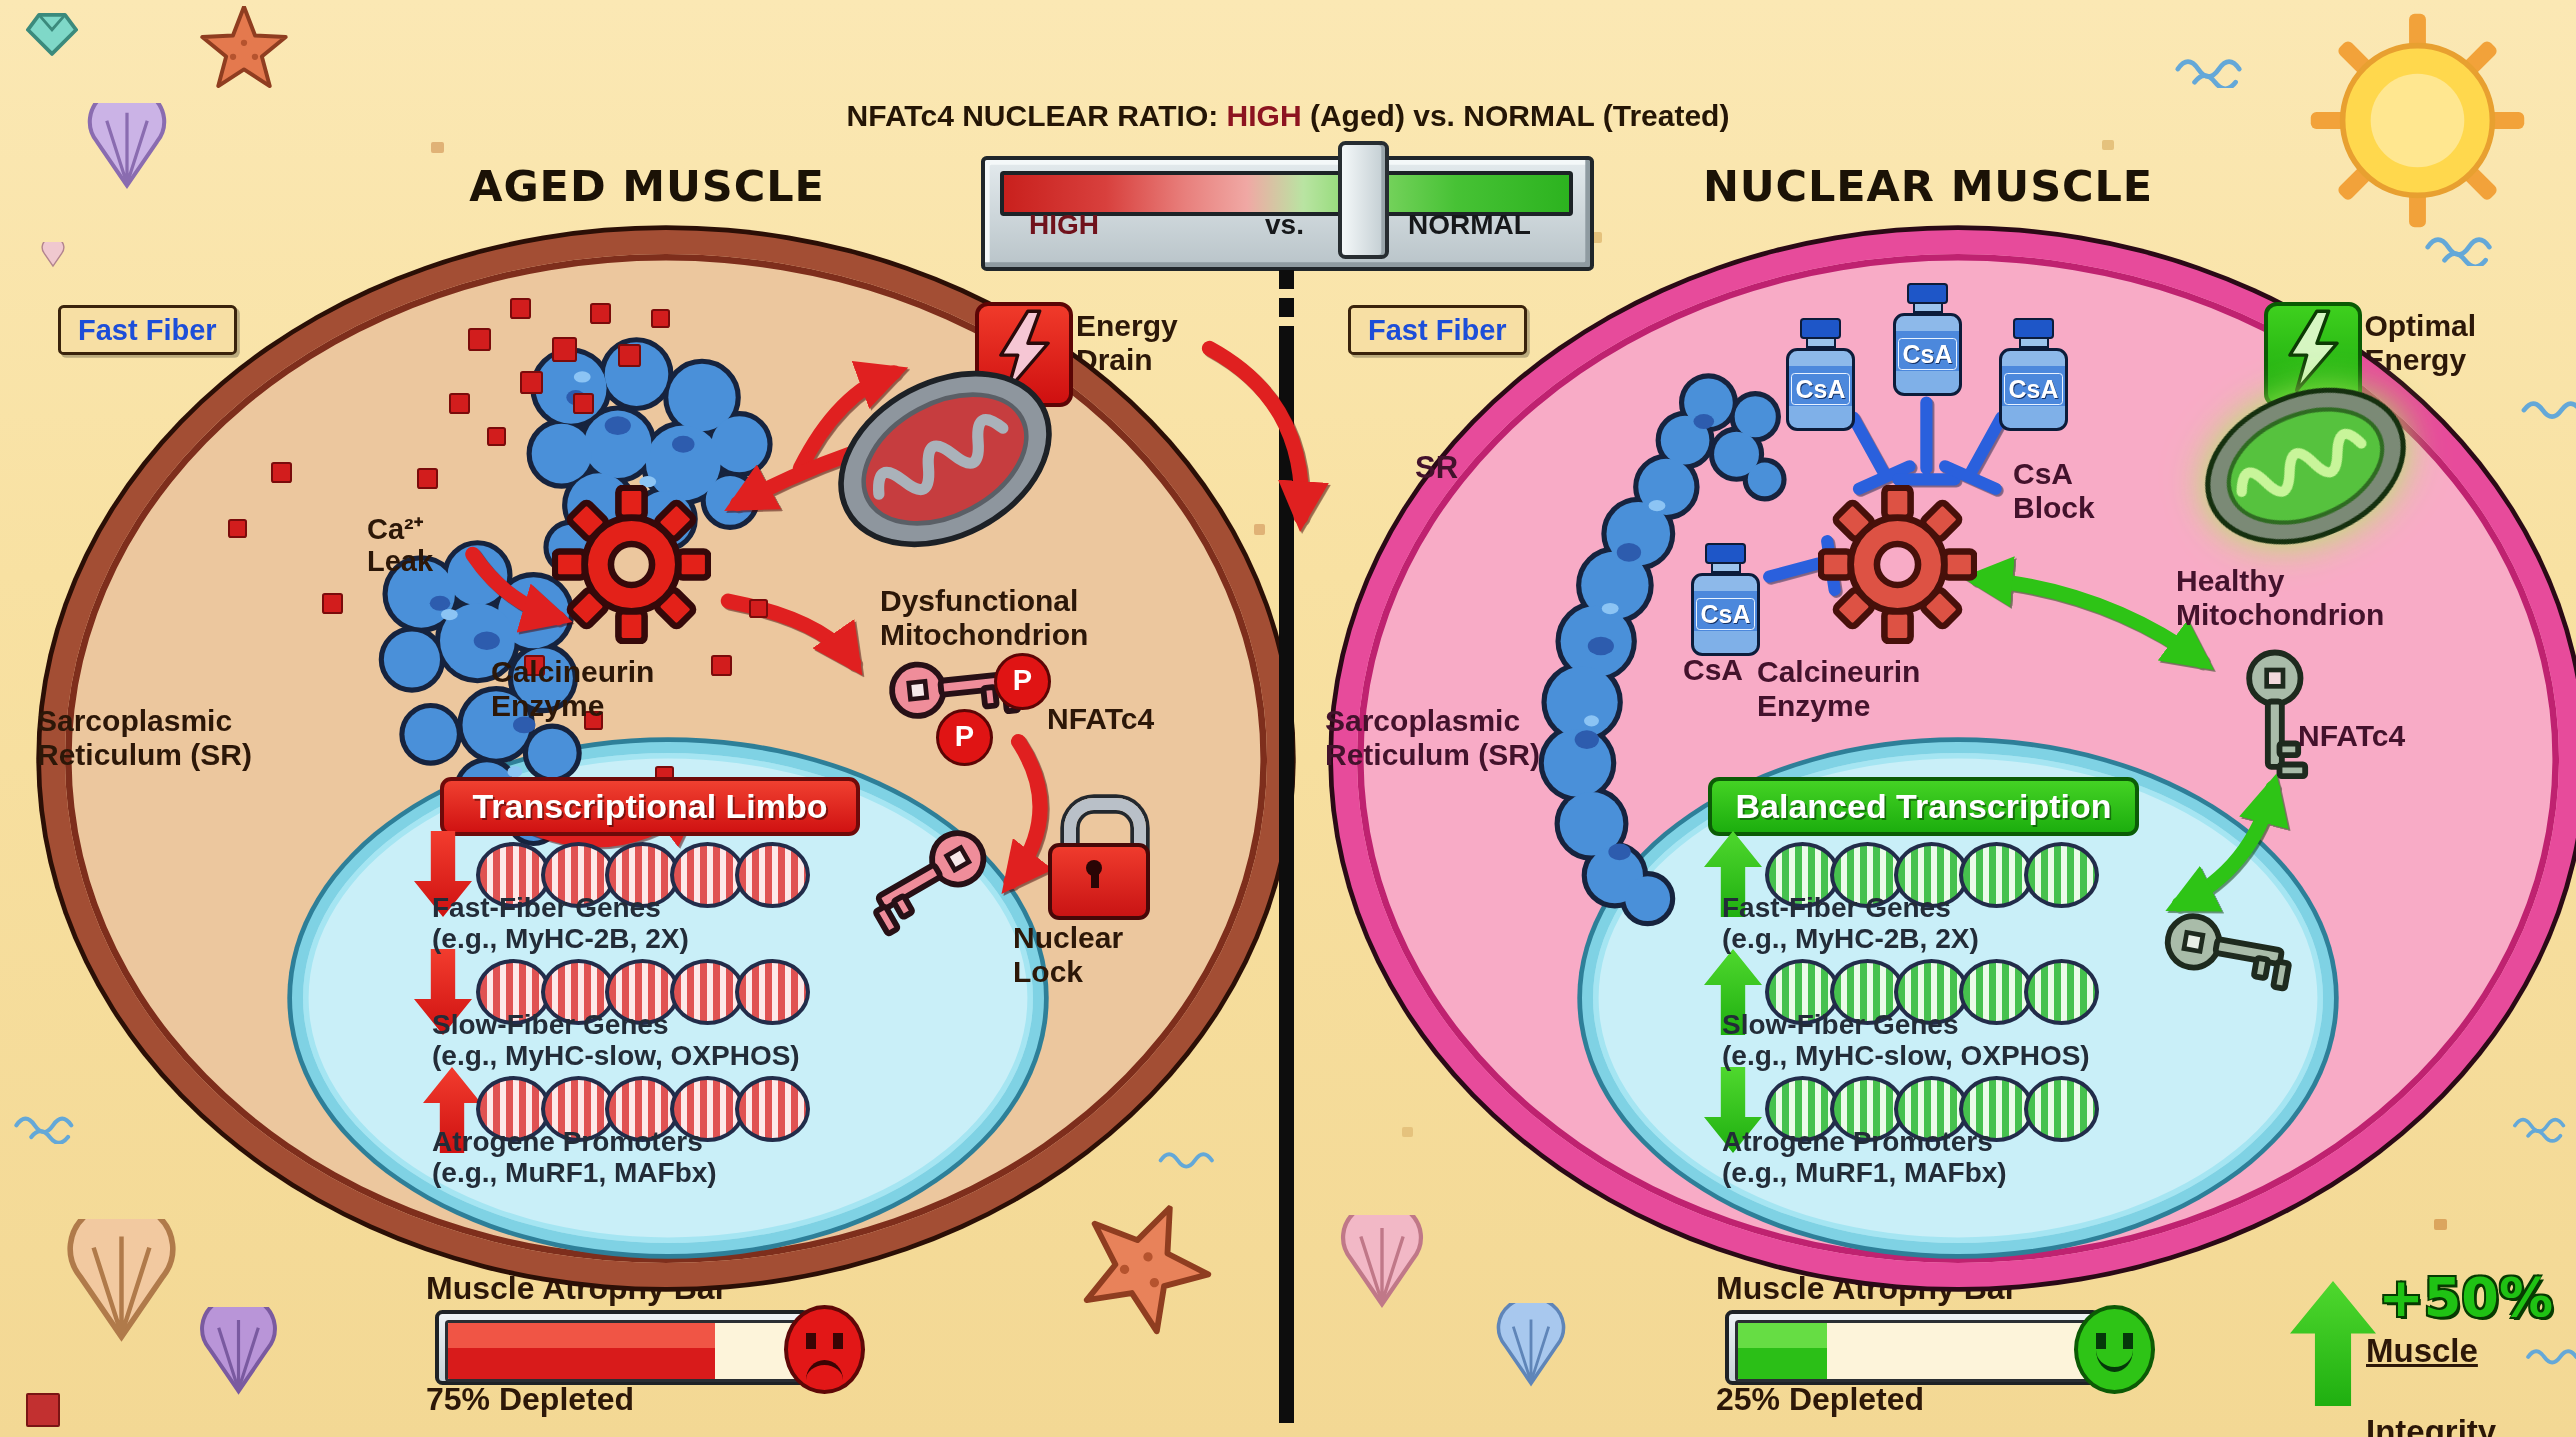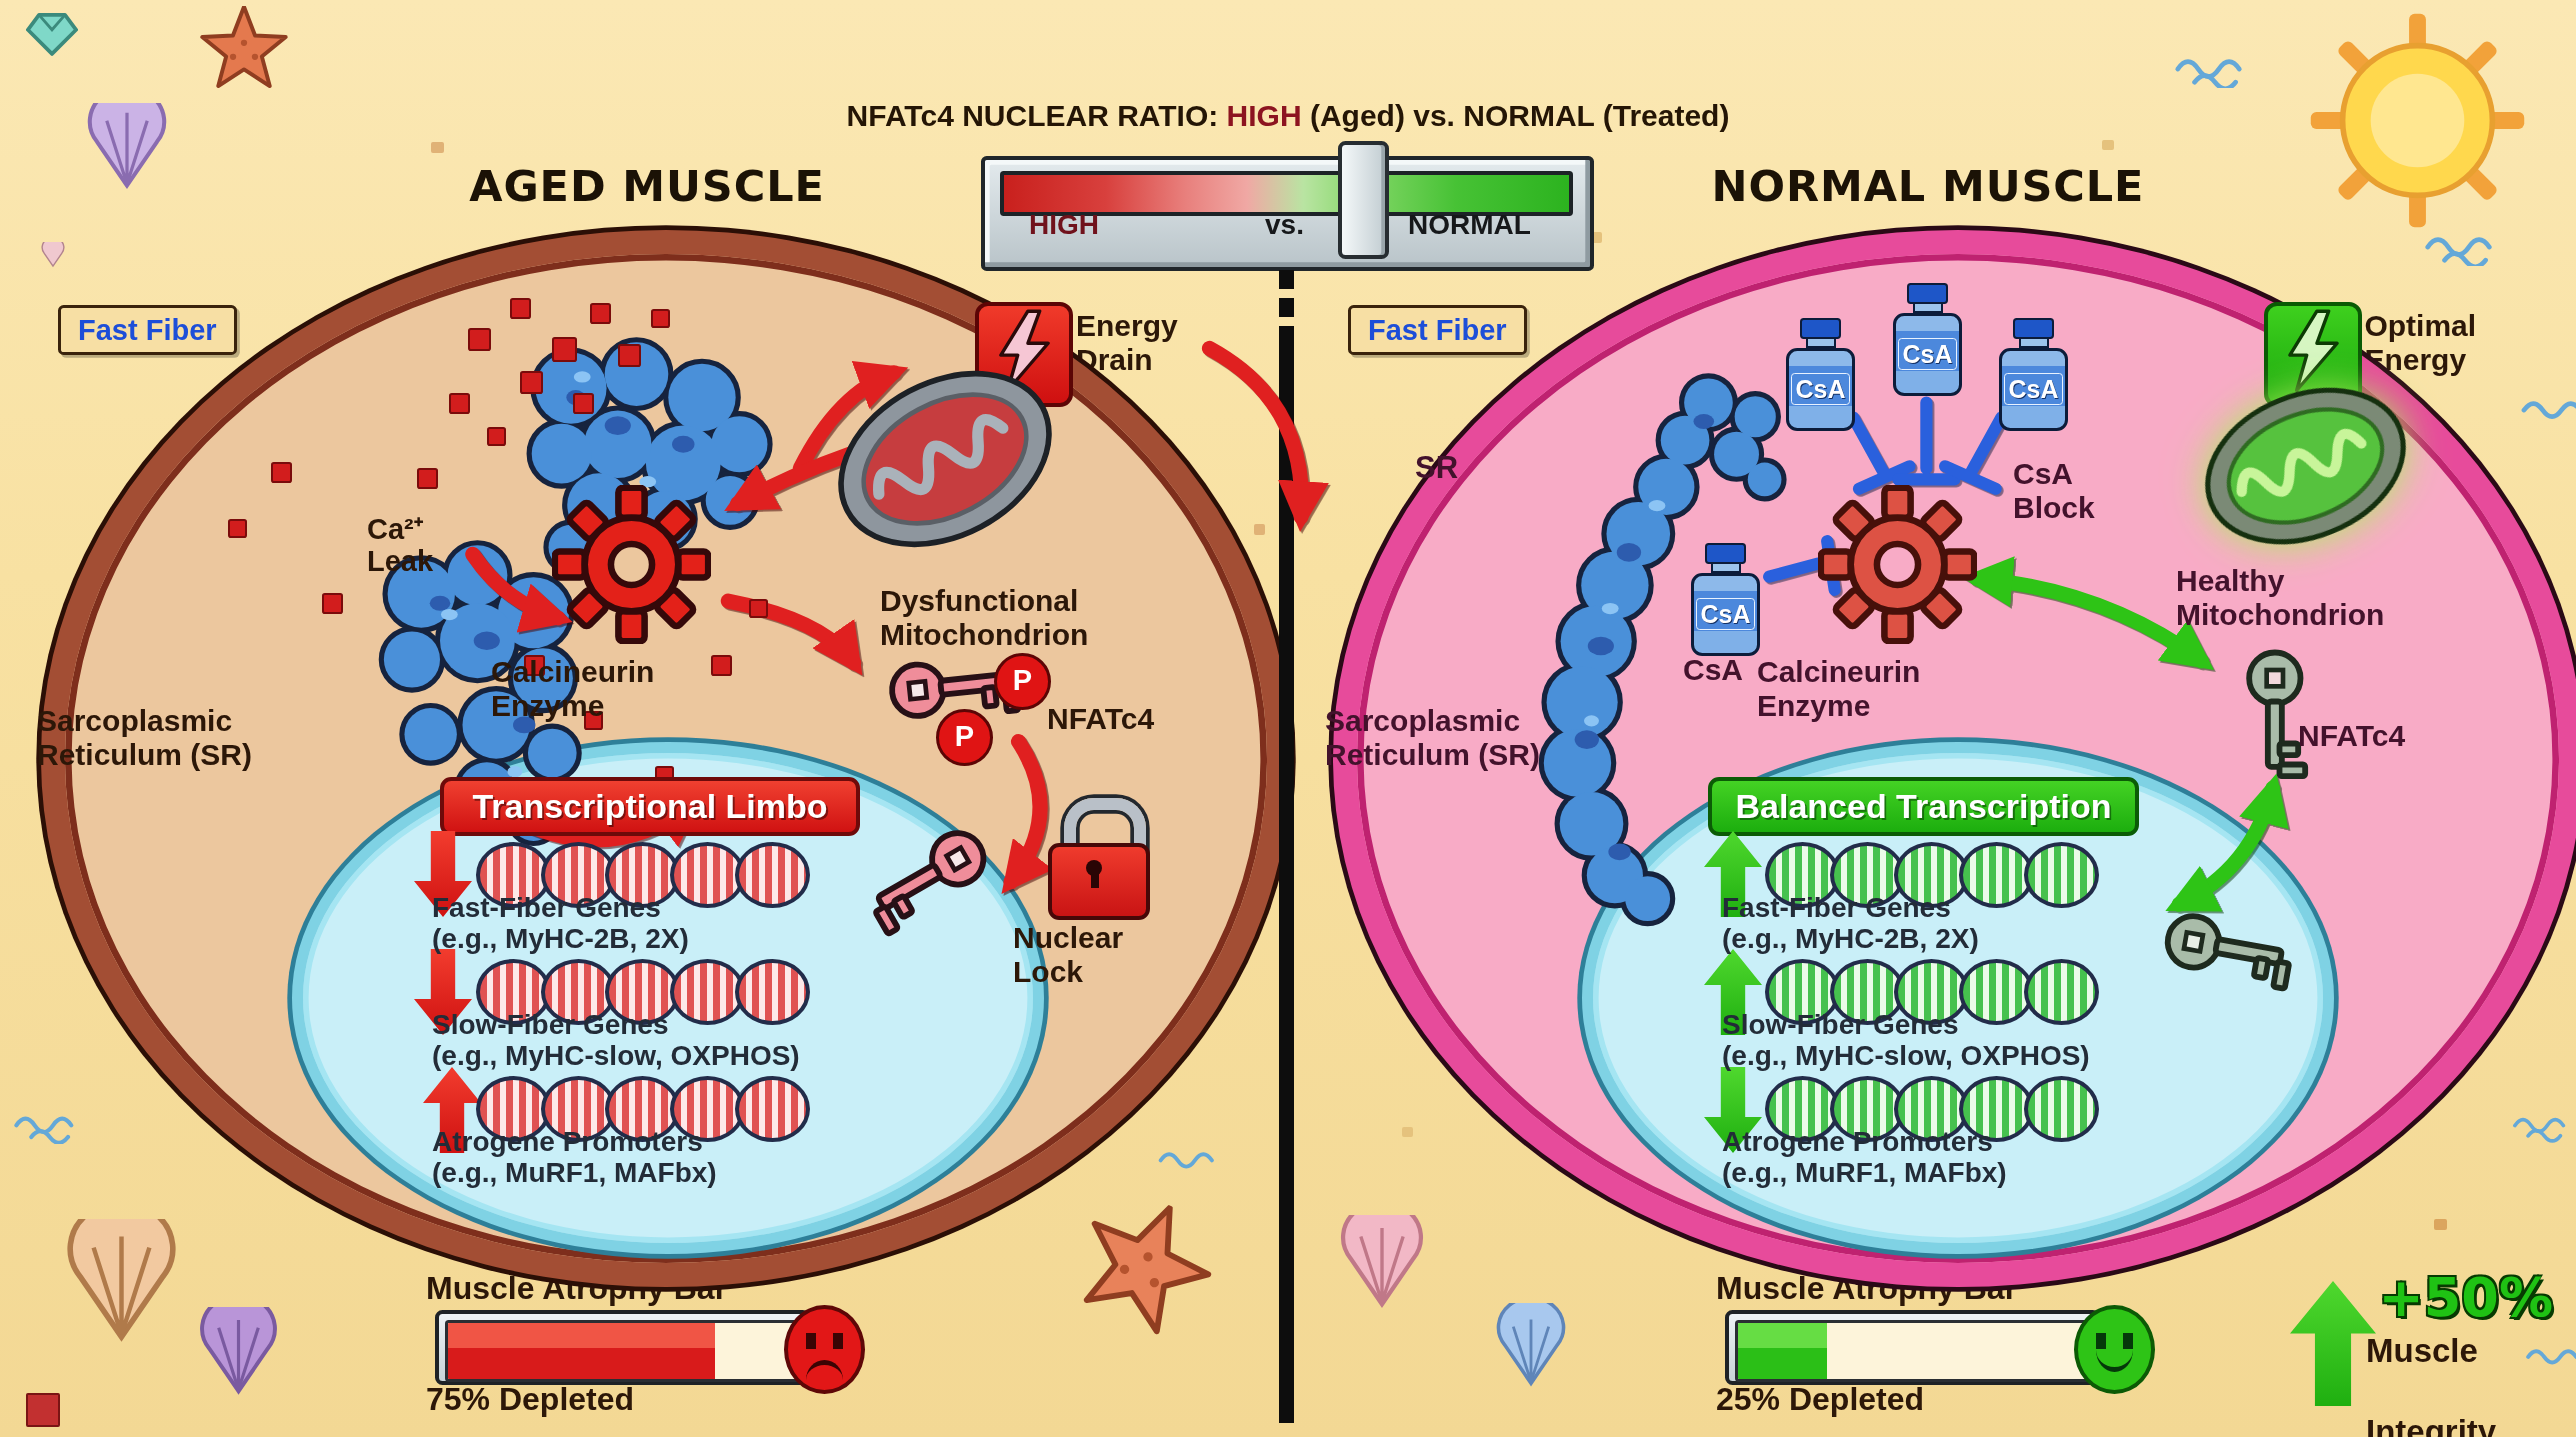--- a/index.html
+++ b/index.html
@@ -201,21 +201,21 @@
 
   <div class="slider-panel">
     <div class="slider-track"></div>
     <div class="slider-handle"></div>
     <div class="slider-label" style="left:44px;color:#70121c;">HIGH</div>
     <div class="slider-label" style="left:280px;">vs.</div>
     <div class="slider-label" style="left:423px;">NORMAL</div>
   </div>
 
   <div class="heading" style="left:357px;top:161px;">AGED MUSCLE</div>
-  <div class="heading" style="left:1638px;top:161px;">NORMAL MUSCLE</div>
+  <div class="heading" style="left:1638px;top:161px;">NUCLEAR MUSCLE</div>
 
   <div class="divider" style="top:270px;height:19px;"></div>
   <div class="divider" style="top:298px;height:19px;"></div>
   <div class="divider" style="top:326px;height:1097px;"></div>
 
   <div class="cell" id="aged-cell"></div>
   <div class="cell" id="treated-cell"></div>
   <div class="nucleus" id="aged-nucleus"></div>
   <div class="nucleus" id="treated-nucleus"></div>
 
@@ -666,17 +666,17 @@
   </div>
   <div class="face happy" style="left:2074px;top:1305px;">
     <div class="eye l"></div>
       <div class="eye r"></div>
       <div class="mouth"></div>
   </div>
   <div class="lbl" style="left:1716px;top:1382px;width:374px;font-size:32px;">25% Depleted</div>
 
   <div class="blk up greenc" style="left:2290px;top:1281px;width:86px;height:125px;"></div>
   <div class="plus50" style="left:2366px;top:1266px;width:187px;font-size:54px;">+50%</div>
-  <div class="lbl" style="left:2366px;top:1333px;width:187px;font-size:33px;">Muscle</div>
+  <div class="lbl" style="left:2366px;top:1333px;width:187px;font-size:33px;text-decoration:underline;">Muscle</div>
   <div class="lbl" style="left:2366px;top:1370px;width:187px;font-size:33px;margin-top:44px;">Integrity</div>
 
 </div>
 
 
 </body></html>

